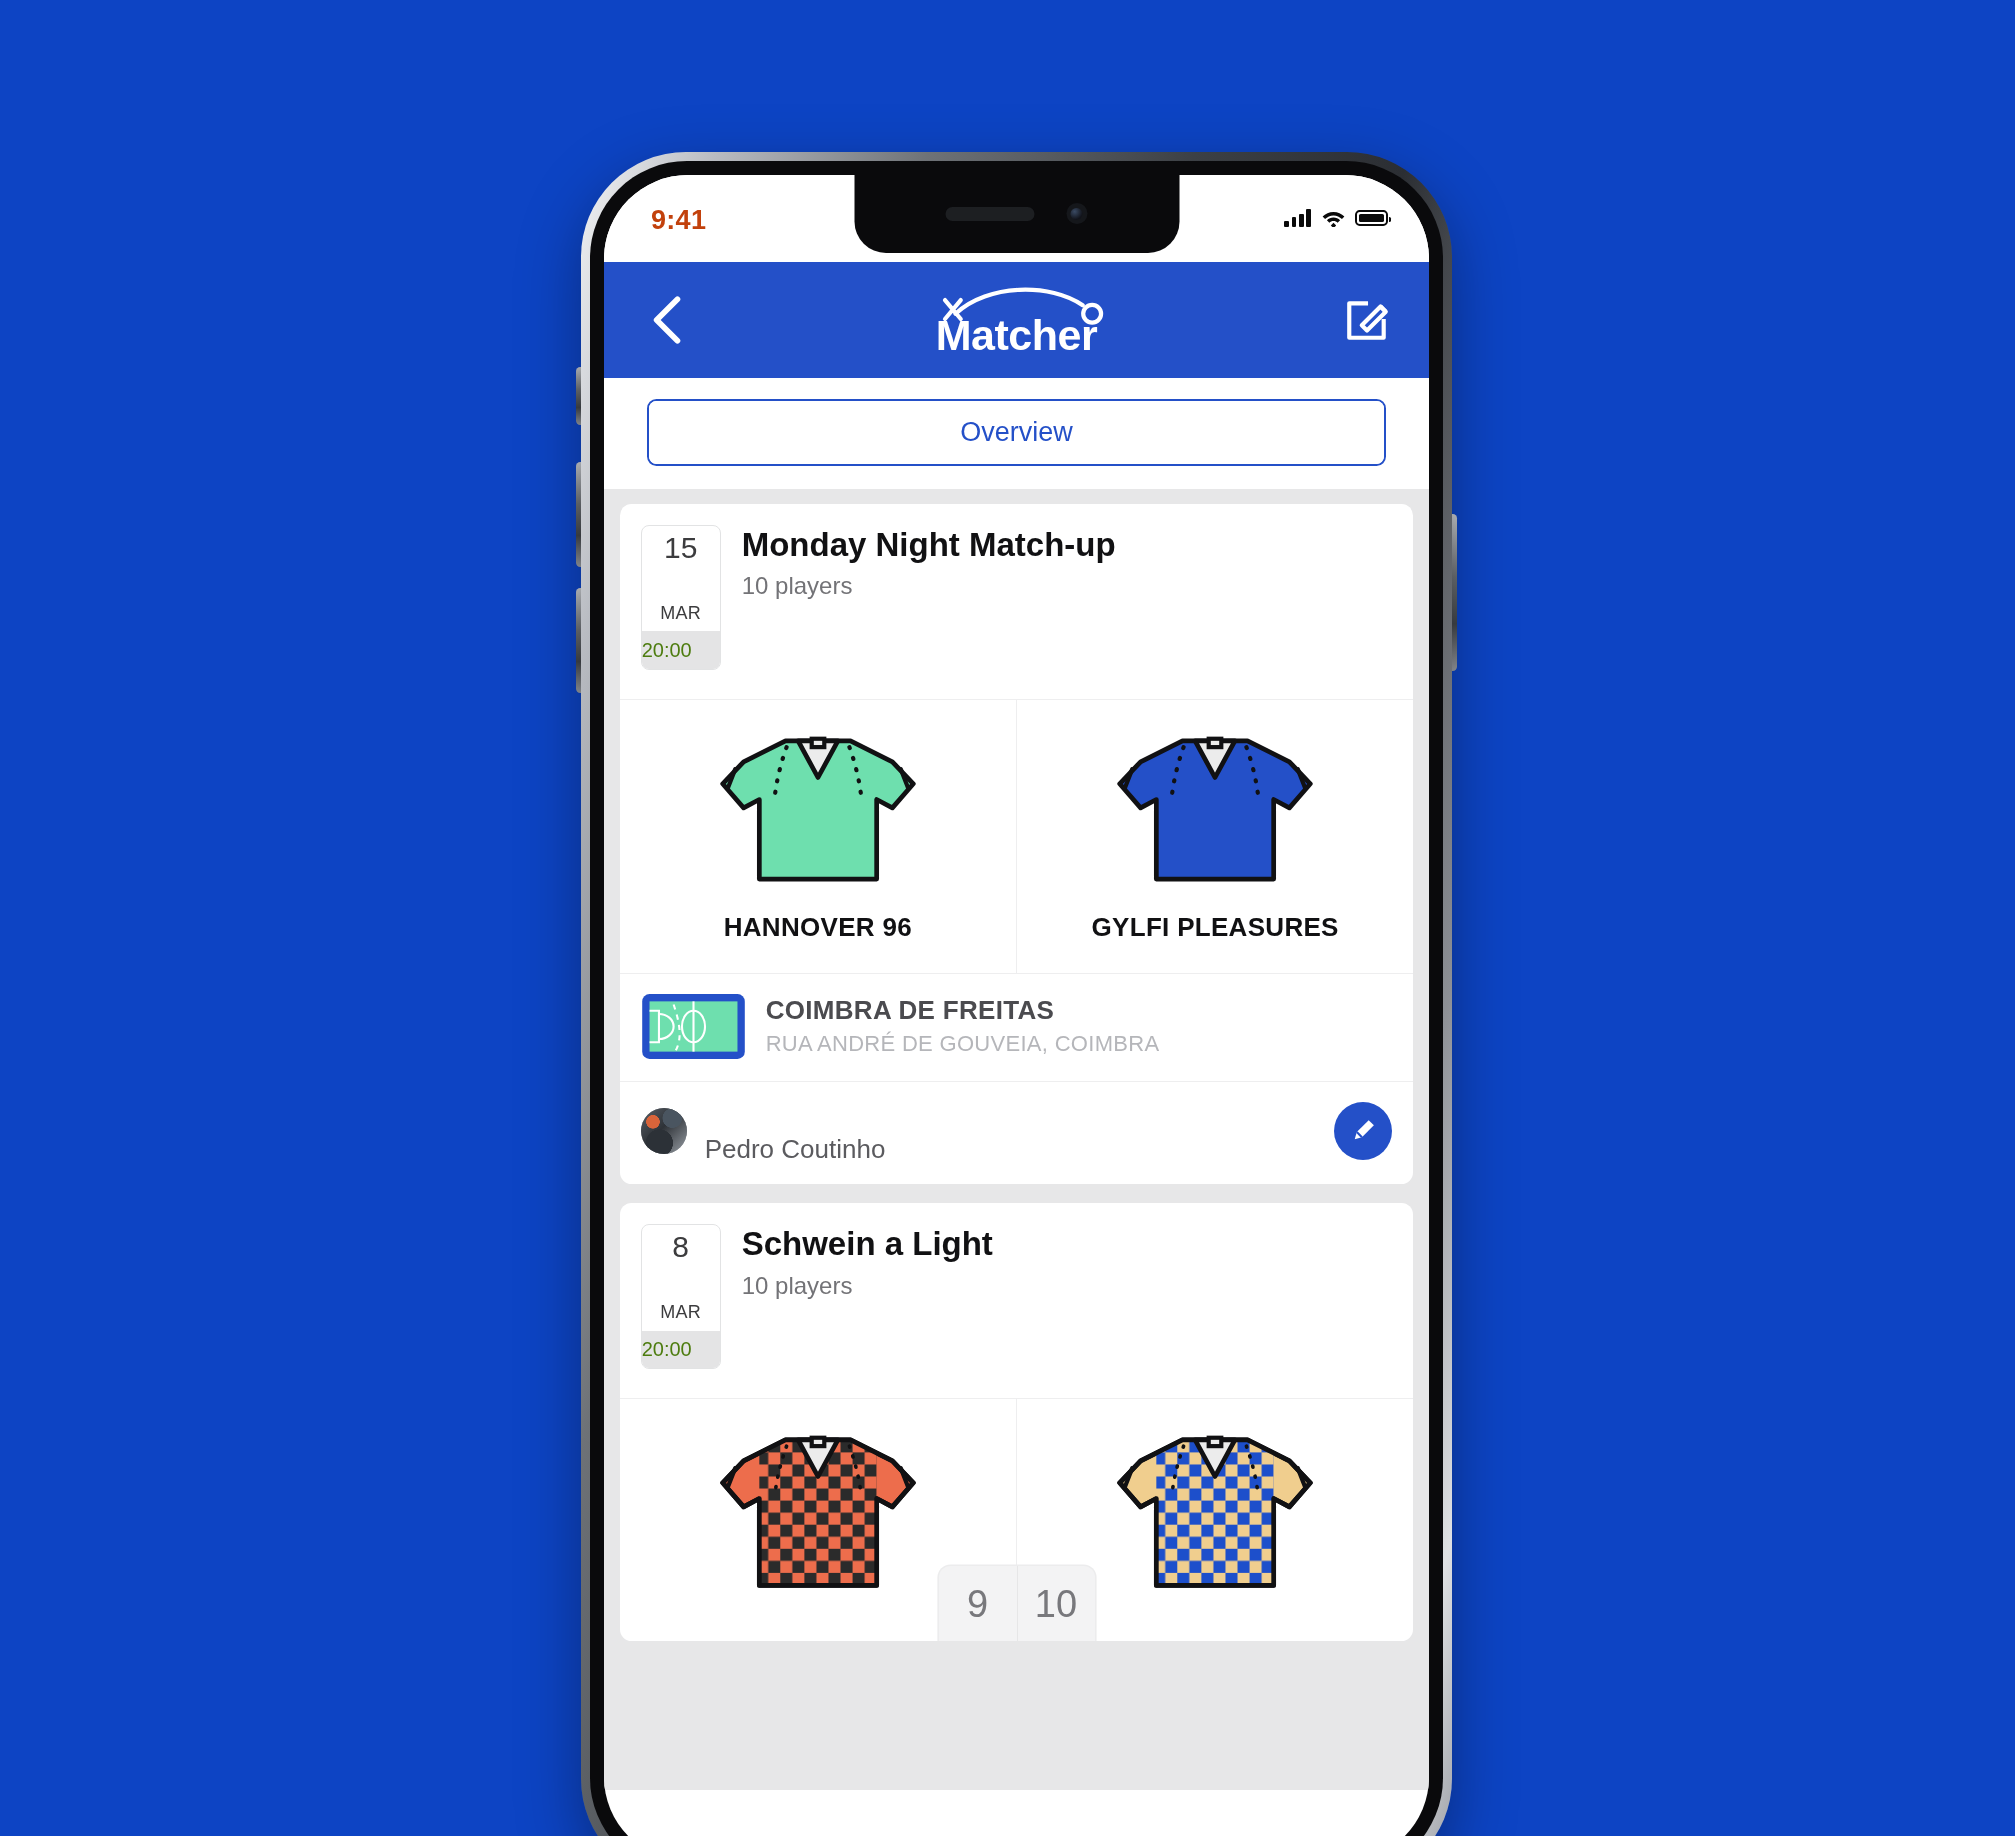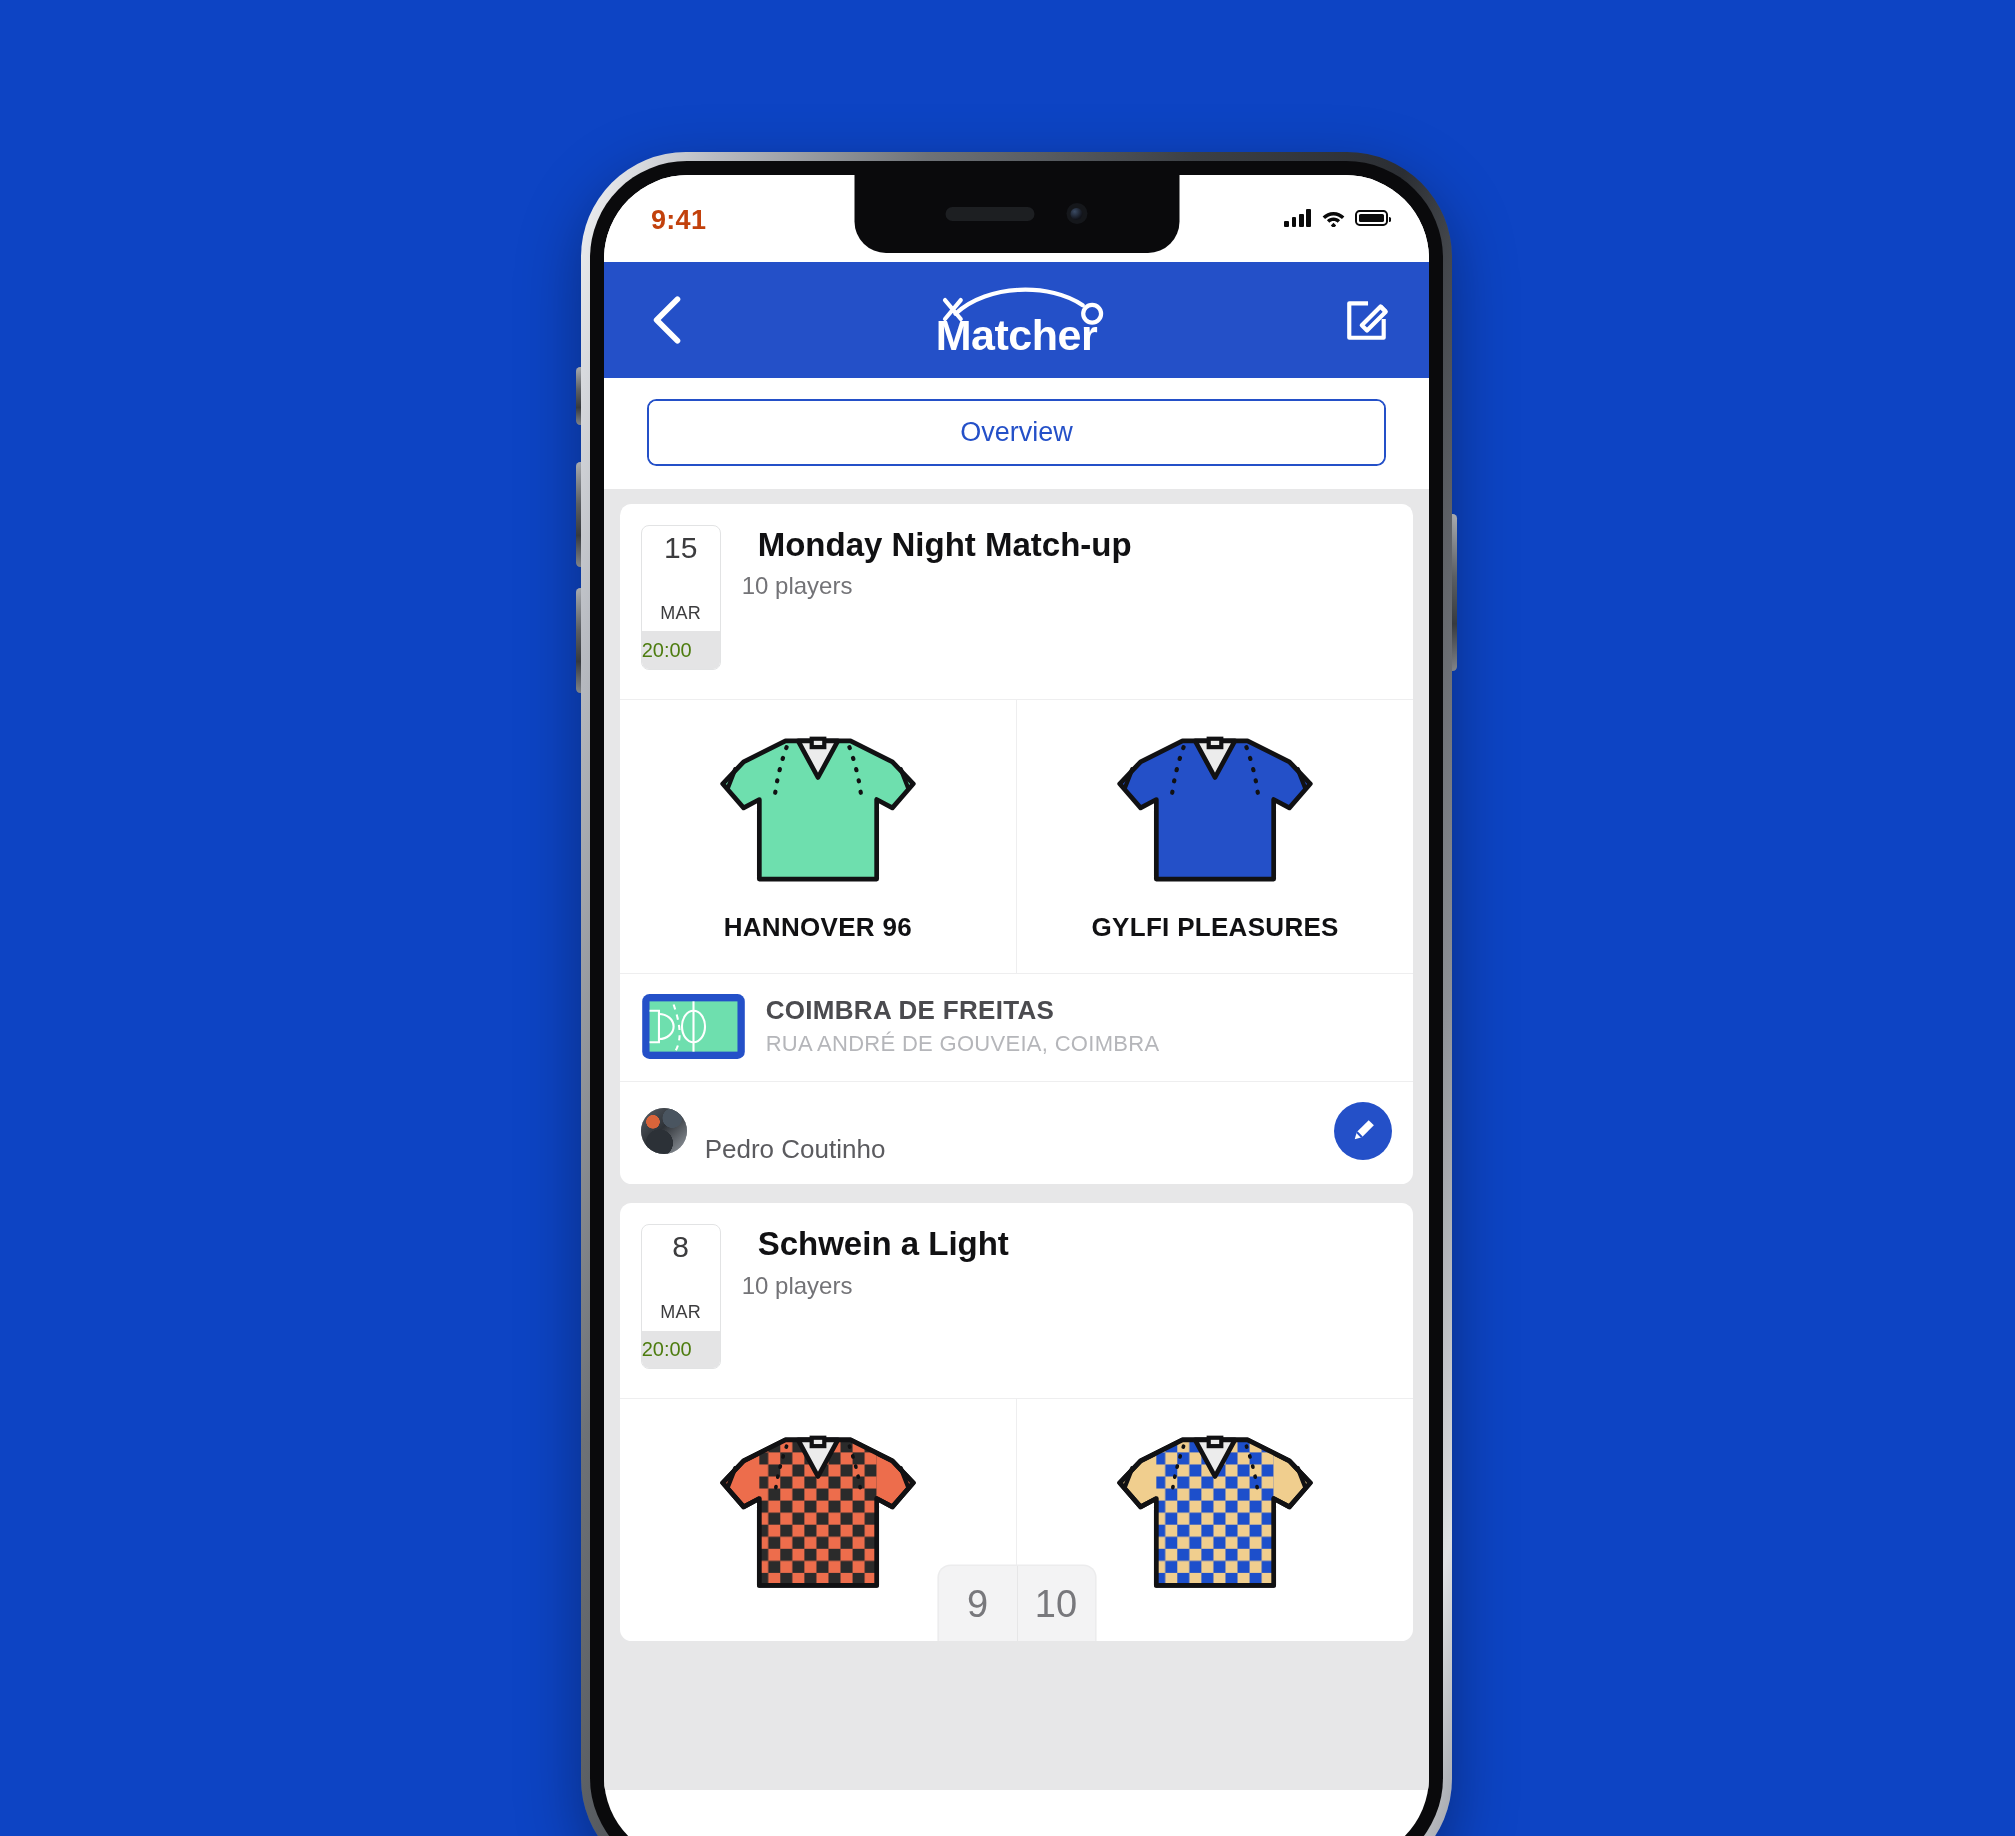--- a/index.html
+++ b/index.html
@@ -254,21 +254,20 @@
     padding: 8.4px 0 9.4px 0;
     line-height: 1;
   }
   .card-head-text { padding-top: 2.1px; }
   .match-title {
     font-size: 33px;
     font-weight: bold;
     color: #111113;
     line-height: 1.1;
     margin-bottom: 9.4px;
-    margin-left: 16px;
   }
   .match-players {
     font-size: 24px;
     color: #737377;
   }
 
   
   .teams-row {
     display: flex;
     border-top: 1.6px solid #eeeeef;

